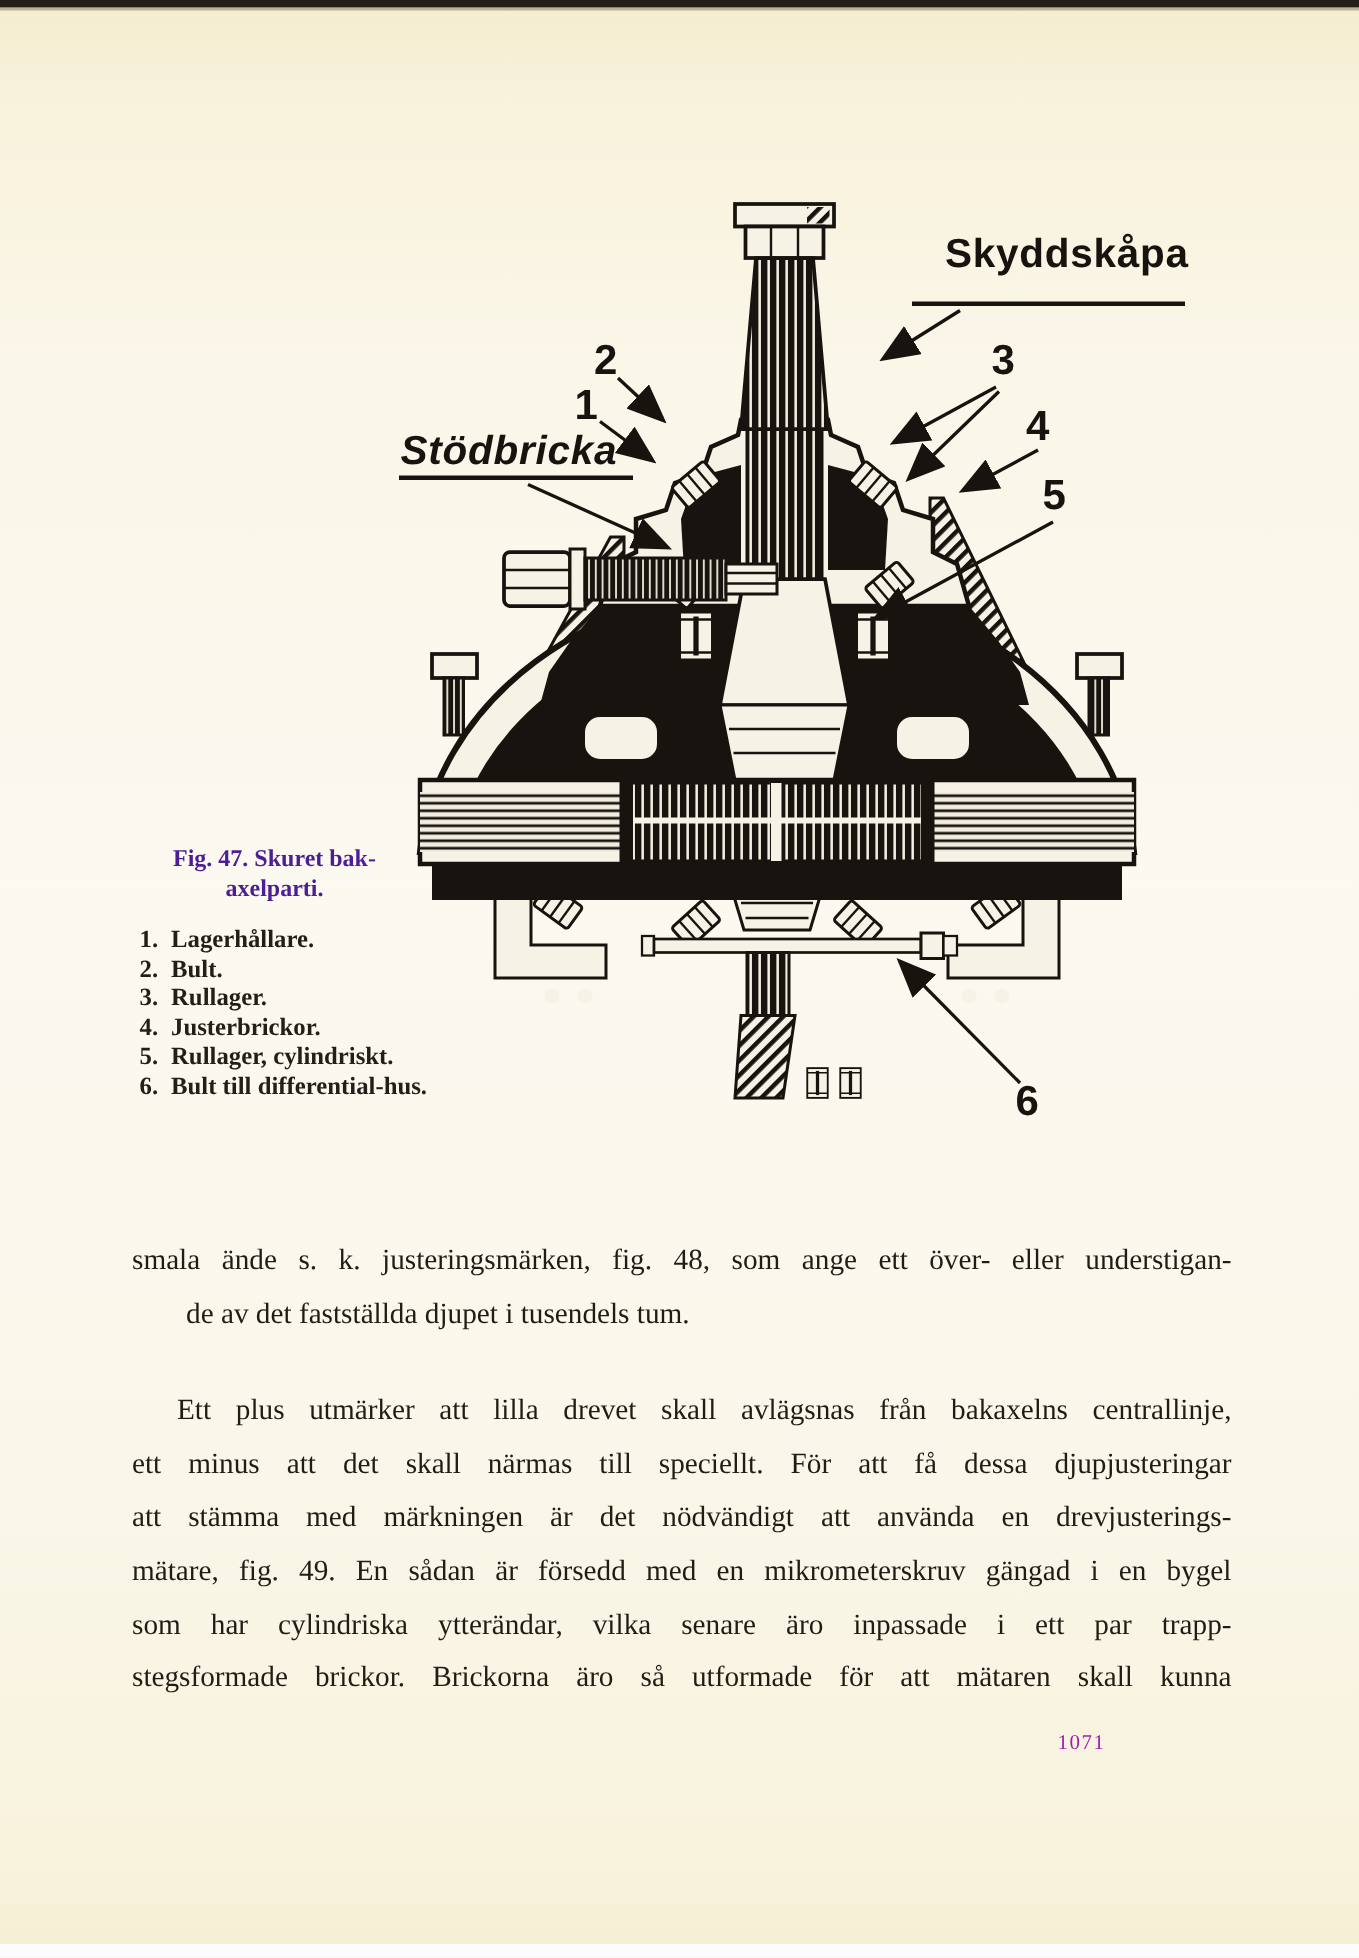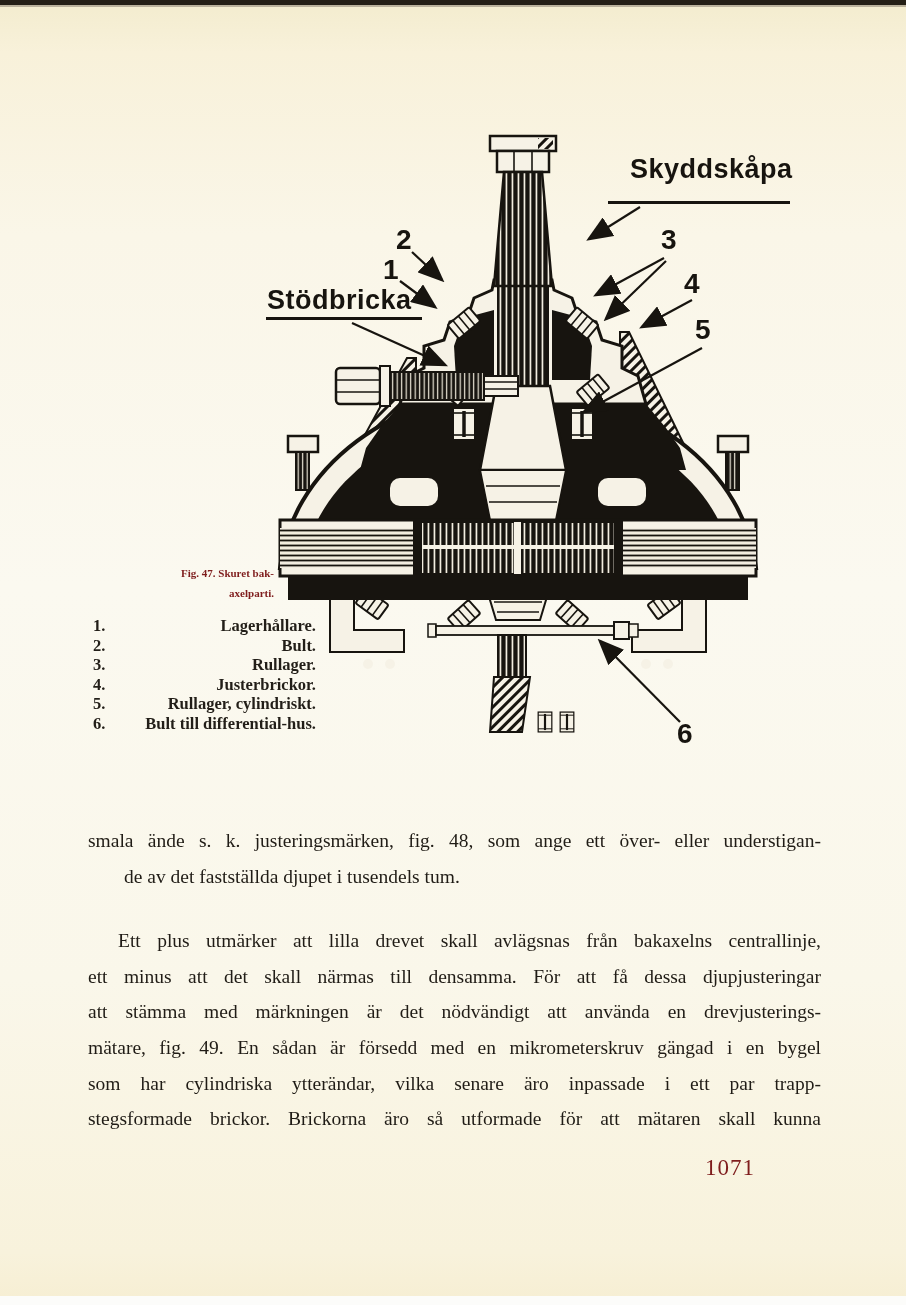--- a/index.html
+++ b/index.html
@@ -14,36 +14,36 @@
   .bottom-strip{left:0;bottom:0;width:906px;height:9px;background:#fcfcfa;}
 
   
   .callout{font-family:"Liberation Sans", sans-serif;font-weight:700;
            font-size:27px;letter-spacing:.5px;color:#17140f;white-space:nowrap;}
   .num{font-family:"Liberation Sans", sans-serif;font-weight:700;
        font-size:28px;color:#17140f;line-height:1;}
   .rule{background:#17140f;height:3px;}
 
   
-  .caption{left:92px;top:563px;width:182px;text-align:right;
-           font-weight:700;font-size:11px;line-height:20px;color:#7f1d1d;}
+  .caption{left:92px;top:563px;width:182px;text-align:center;
+           font-weight:700;font-size:16px;line-height:20px;color:#4c1d95;}
   .legend{left:93px;top:616px;width:236px;font-weight:700;font-size:16.5px;
           line-height:19.6px;color:#221e18;}
   .legend-row{display:flex;}
   .legend-num{width:21px;flex:0 0 21px;}
-  .legend-text{width:202px;text-align:right;}
+  .legend-text{width:202px;}
 
   
   .bodytext{left:88px;top:823px;width:733px;font-size:19.5px;color:#201c16;}
   .tline{line-height:35.6px;text-align:justify;text-align-last:justify;white-space:normal;}
   .tline.last{text-align-last:left;margin-left:36px;}
   .tline.indent{text-indent:30px;margin-top:29px;}
   .para2{margin-top:6px;}
 
-  .pageno{left:705px;top:1155px;font-size:23px;letter-spacing:1px;color:#7f1d1d;}
+  .pageno{left:705px;top:1155px;font-size:14px;letter-spacing:1px;color:#a21caf;}
 
   svg .ln{stroke:#17140f;stroke-width:1.6px;}
 </style>
 </head>
 <body>
 
 <div class="abs top-edge"></div>
 <div class="abs top-edge2"></div>
 <div class="abs bottom-strip"></div>
 
@@ -183,21 +183,21 @@
     <line x1="664" y1="258" x2="596" y2="295"></line>
     <line x1="666" y1="261" x2="606" y2="319"></line>
     <line x1="692" y1="300" x2="642" y2="327"></line>
     <line x1="702" y1="348" x2="584" y2="412"></line>
     <line x1="680" y1="722" x2="600" y2="641"></line>
   </g>
 </svg>
 
 <div class="abs callout" style="left:610px;top:154px;margin-left:20px;">Skyddskåpa</div>
 <div class="abs rule" style="left:608px;top:201px;width:182px;"></div>
-<div class="abs callout" style="left:267px;top:285px;">Stödbricka</div>
+<div class="abs callout" style="left:267px;top:285px;font-style:italic;">Stödbricka</div>
 <div class="abs rule" style="left:266px;top:317px;width:156px;"></div>
 <div class="abs num" style="left:383px;top:256px;">1</div>
 <div class="abs num" style="left:396px;top:226px;">2</div>
 <div class="abs num" style="left:661px;top:226px;">3</div>
 <div class="abs num" style="left:684px;top:270px;">4</div>
 <div class="abs num" style="left:695px;top:316px;">5</div>
 <div class="abs num" style="left:677px;top:720px;">6</div>
 
 <div class="abs caption">
   <div>Fig. 47. Skuret bak-</div>
@@ -231,21 +231,21 @@
   </div>
 </div>
 
 <div class="abs bodytext">
   <div>
       <div class="tline">smala ände s. k. justeringsmärken, fig. 48, som ange ett över- eller understigan-</div>
       <div class="tline last">de av det fastställda djupet i tusendels tum.</div>
     </div>
   <div class="para2">
       <div class="tline indent">Ett plus utmärker att lilla drevet skall avlägsnas från bakaxelns centrallinje,</div>
-      <div class="tline">ett minus att det skall närmas till densamma. För att få dessa djupjusteringar</div>
+      <div class="tline">ett minus att det skall närmas till speciellt. För att få dessa djupjusteringar</div>
       <div class="tline">att stämma med märkningen är det nödvändigt att använda en drevjusterings-</div>
       <div class="tline">mätare, fig. 49. En sådan är försedd med en mikrometerskruv gängad i en bygel</div>
       <div class="tline">som har cylindriska ytterändar, vilka senare äro inpassade i ett par trapp-</div>
       <div class="tline">stegsformade brickor. Brickorna äro så utformade för att mätaren skall kunna</div>
     </div>
 </div>
 
 <div class="abs pageno">1071</div>
 
 </body></html>

